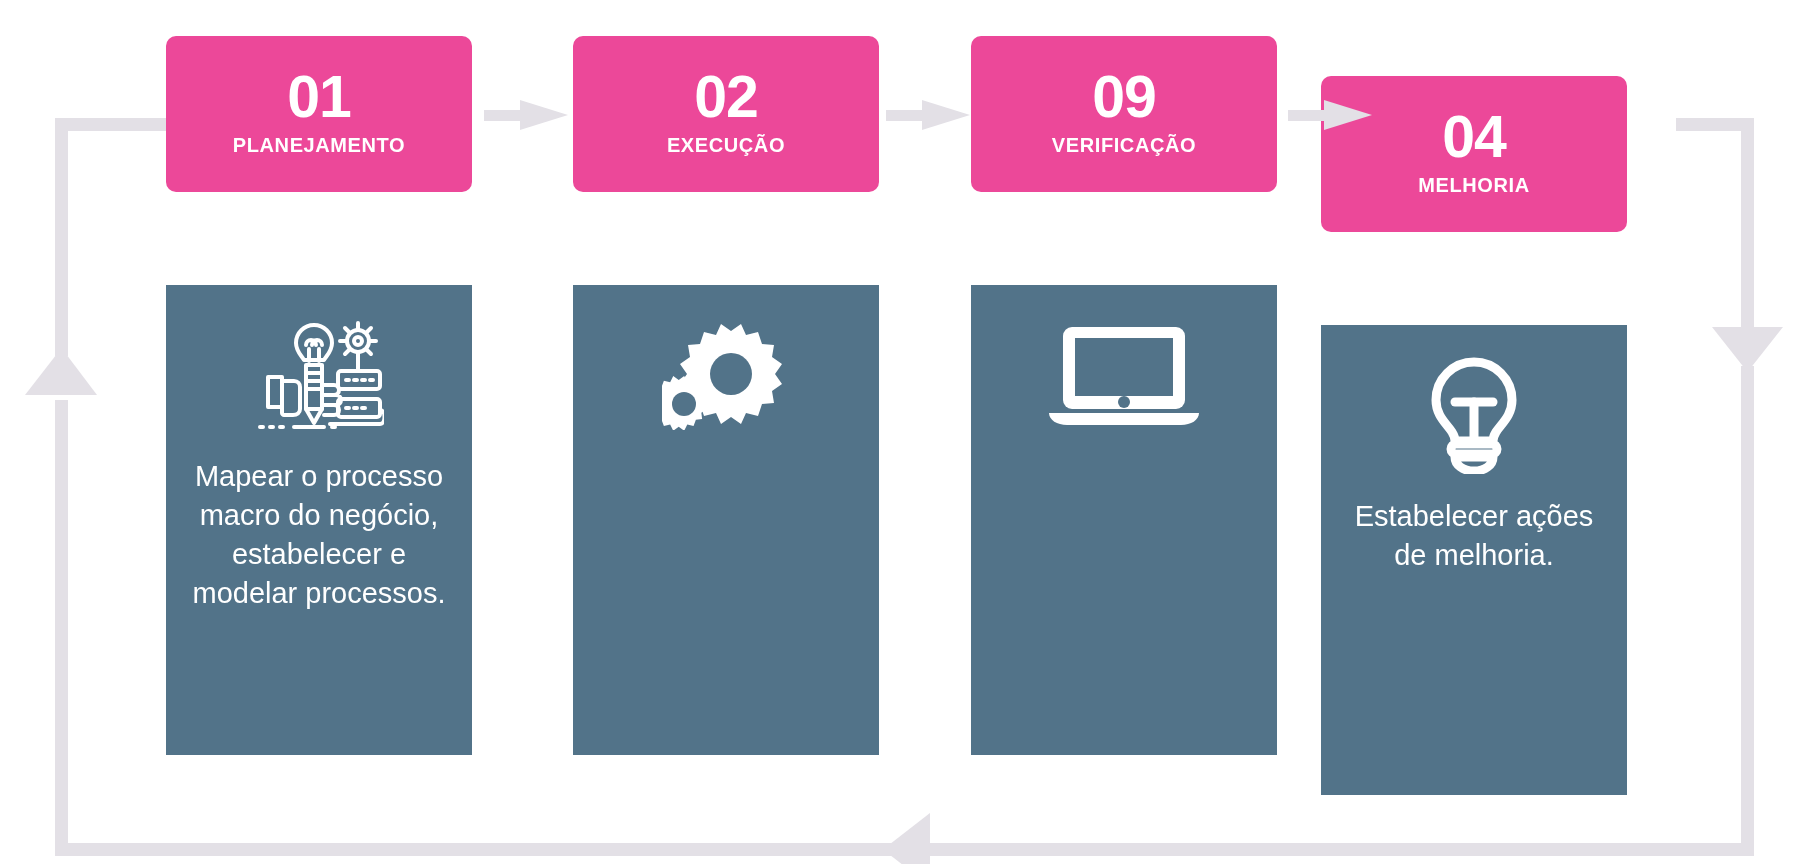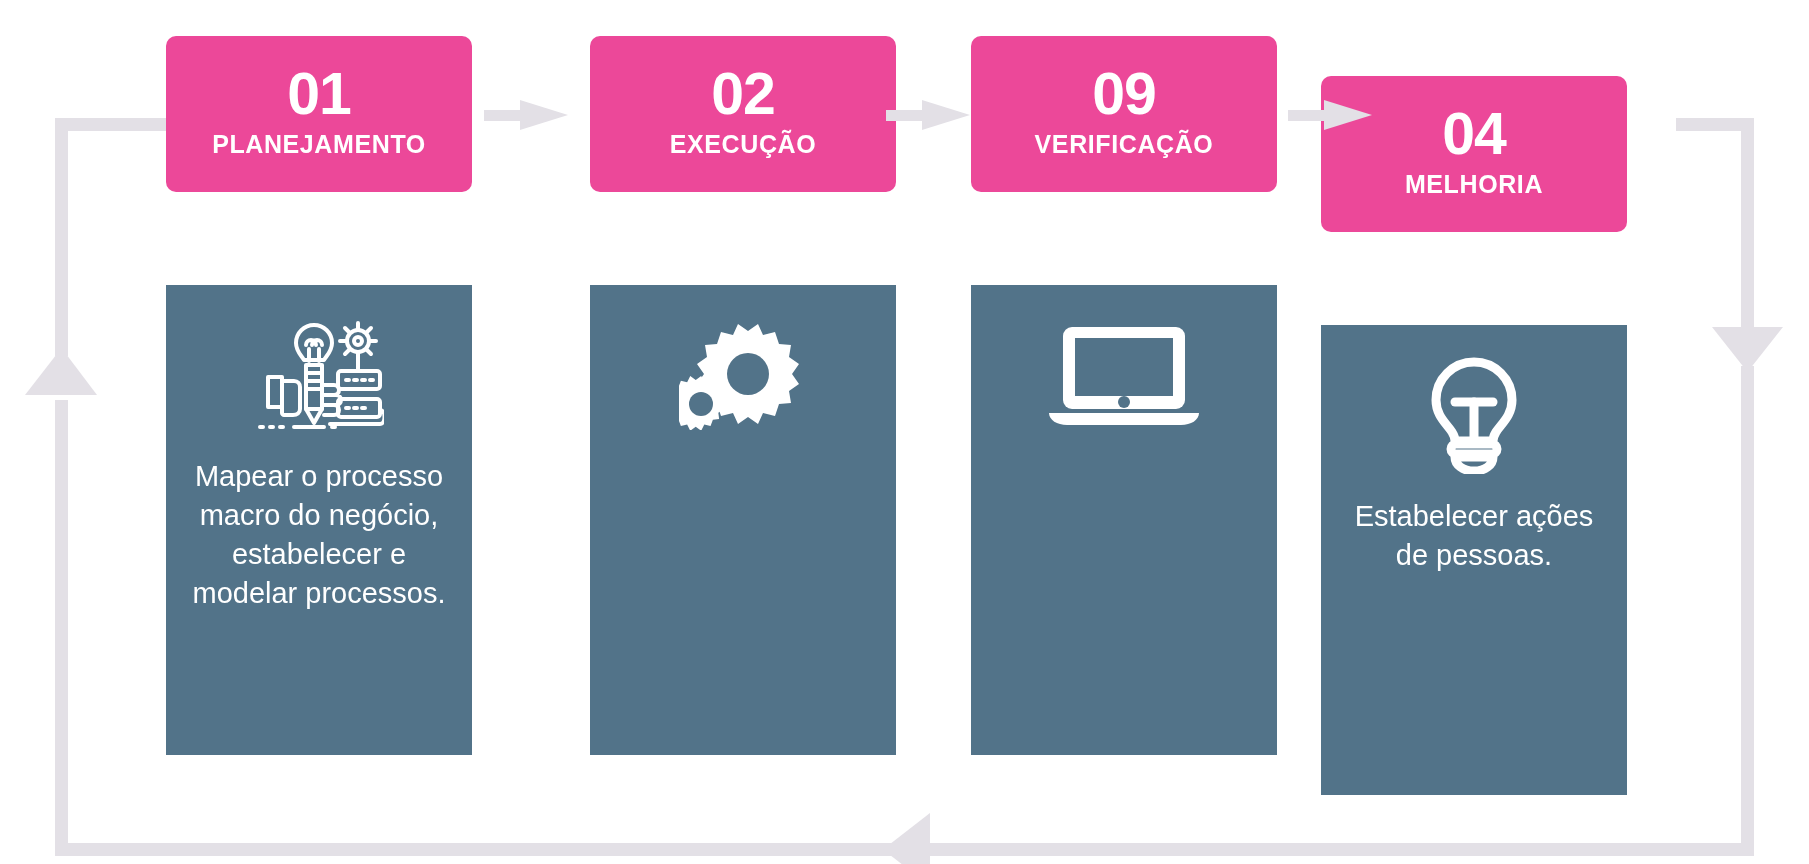--- a/index.html
+++ b/index.html
@@ -29,21 +29,21 @@
   .step-num{
     color:#ffffff;
     font-size:59px;
     font-weight:bold;
     line-height:1;
     letter-spacing:-1px;
     margin-bottom:8px;
   }
   .step-title{
     color:#ffffff;
-    font-size:25px;
+    font-size:20px;
     font-weight:bold;
     letter-spacing:0.6px;
     line-height:1;
     white-space:nowrap;
   }
 
   
   .connector{
     position:absolute;
     top:100px;
@@ -69,21 +69,21 @@
   .panel-text{
     color:#ffffff;
     font-size:29px;
     line-height:1.35;
     text-align:center;
     font-weight:normal;
   }
 
   
   .col1{left:166px;}
-  .col2{left:590px;}
+  .col2{left:573px;}
   .col3{left:971px;}
   .col4{left:1321px;margin-top:40px;}
 
   .conn1{left:484px;}
   .conn2{left:886px;}
   .conn3{left:1288px;}
 </style>
 </head>
 <body>
 
@@ -197,14 +197,14 @@
 <div class="panel col4">
   <div class="panel-icon">
     <svg width="110" height="118" viewBox="0 0 110 118" xmlns="http://www.w3.org/2000/svg" fill="none" stroke="#ffffff" stroke-width="9" stroke-linecap="round" stroke-linejoin="round">
       <path d="M55 6a38 38 0 0 1 38 38c0 16-11 24-16 32-3 5-3 9-3 9H36s0-4-3-9c-5-8-16-16-16-32A38 38 0 0 1 55 6z"></path>
       <path d="M36 46h38"></path>
       <path d="M55 46v39"></path>
       <rect x="32" y="88" width="46" height="10" rx="5"></rect>
       <path d="M36 101h38c0 8-8 14-19 14s-19-6-19-14z"></path>
     </svg>
   </div>
-  <div class="panel-text">Estabelecer ações de pessoas.</div>
+  <div class="panel-text">Estabelecer ações de melhoria.</div>
 </div>
 
 </body></html>

